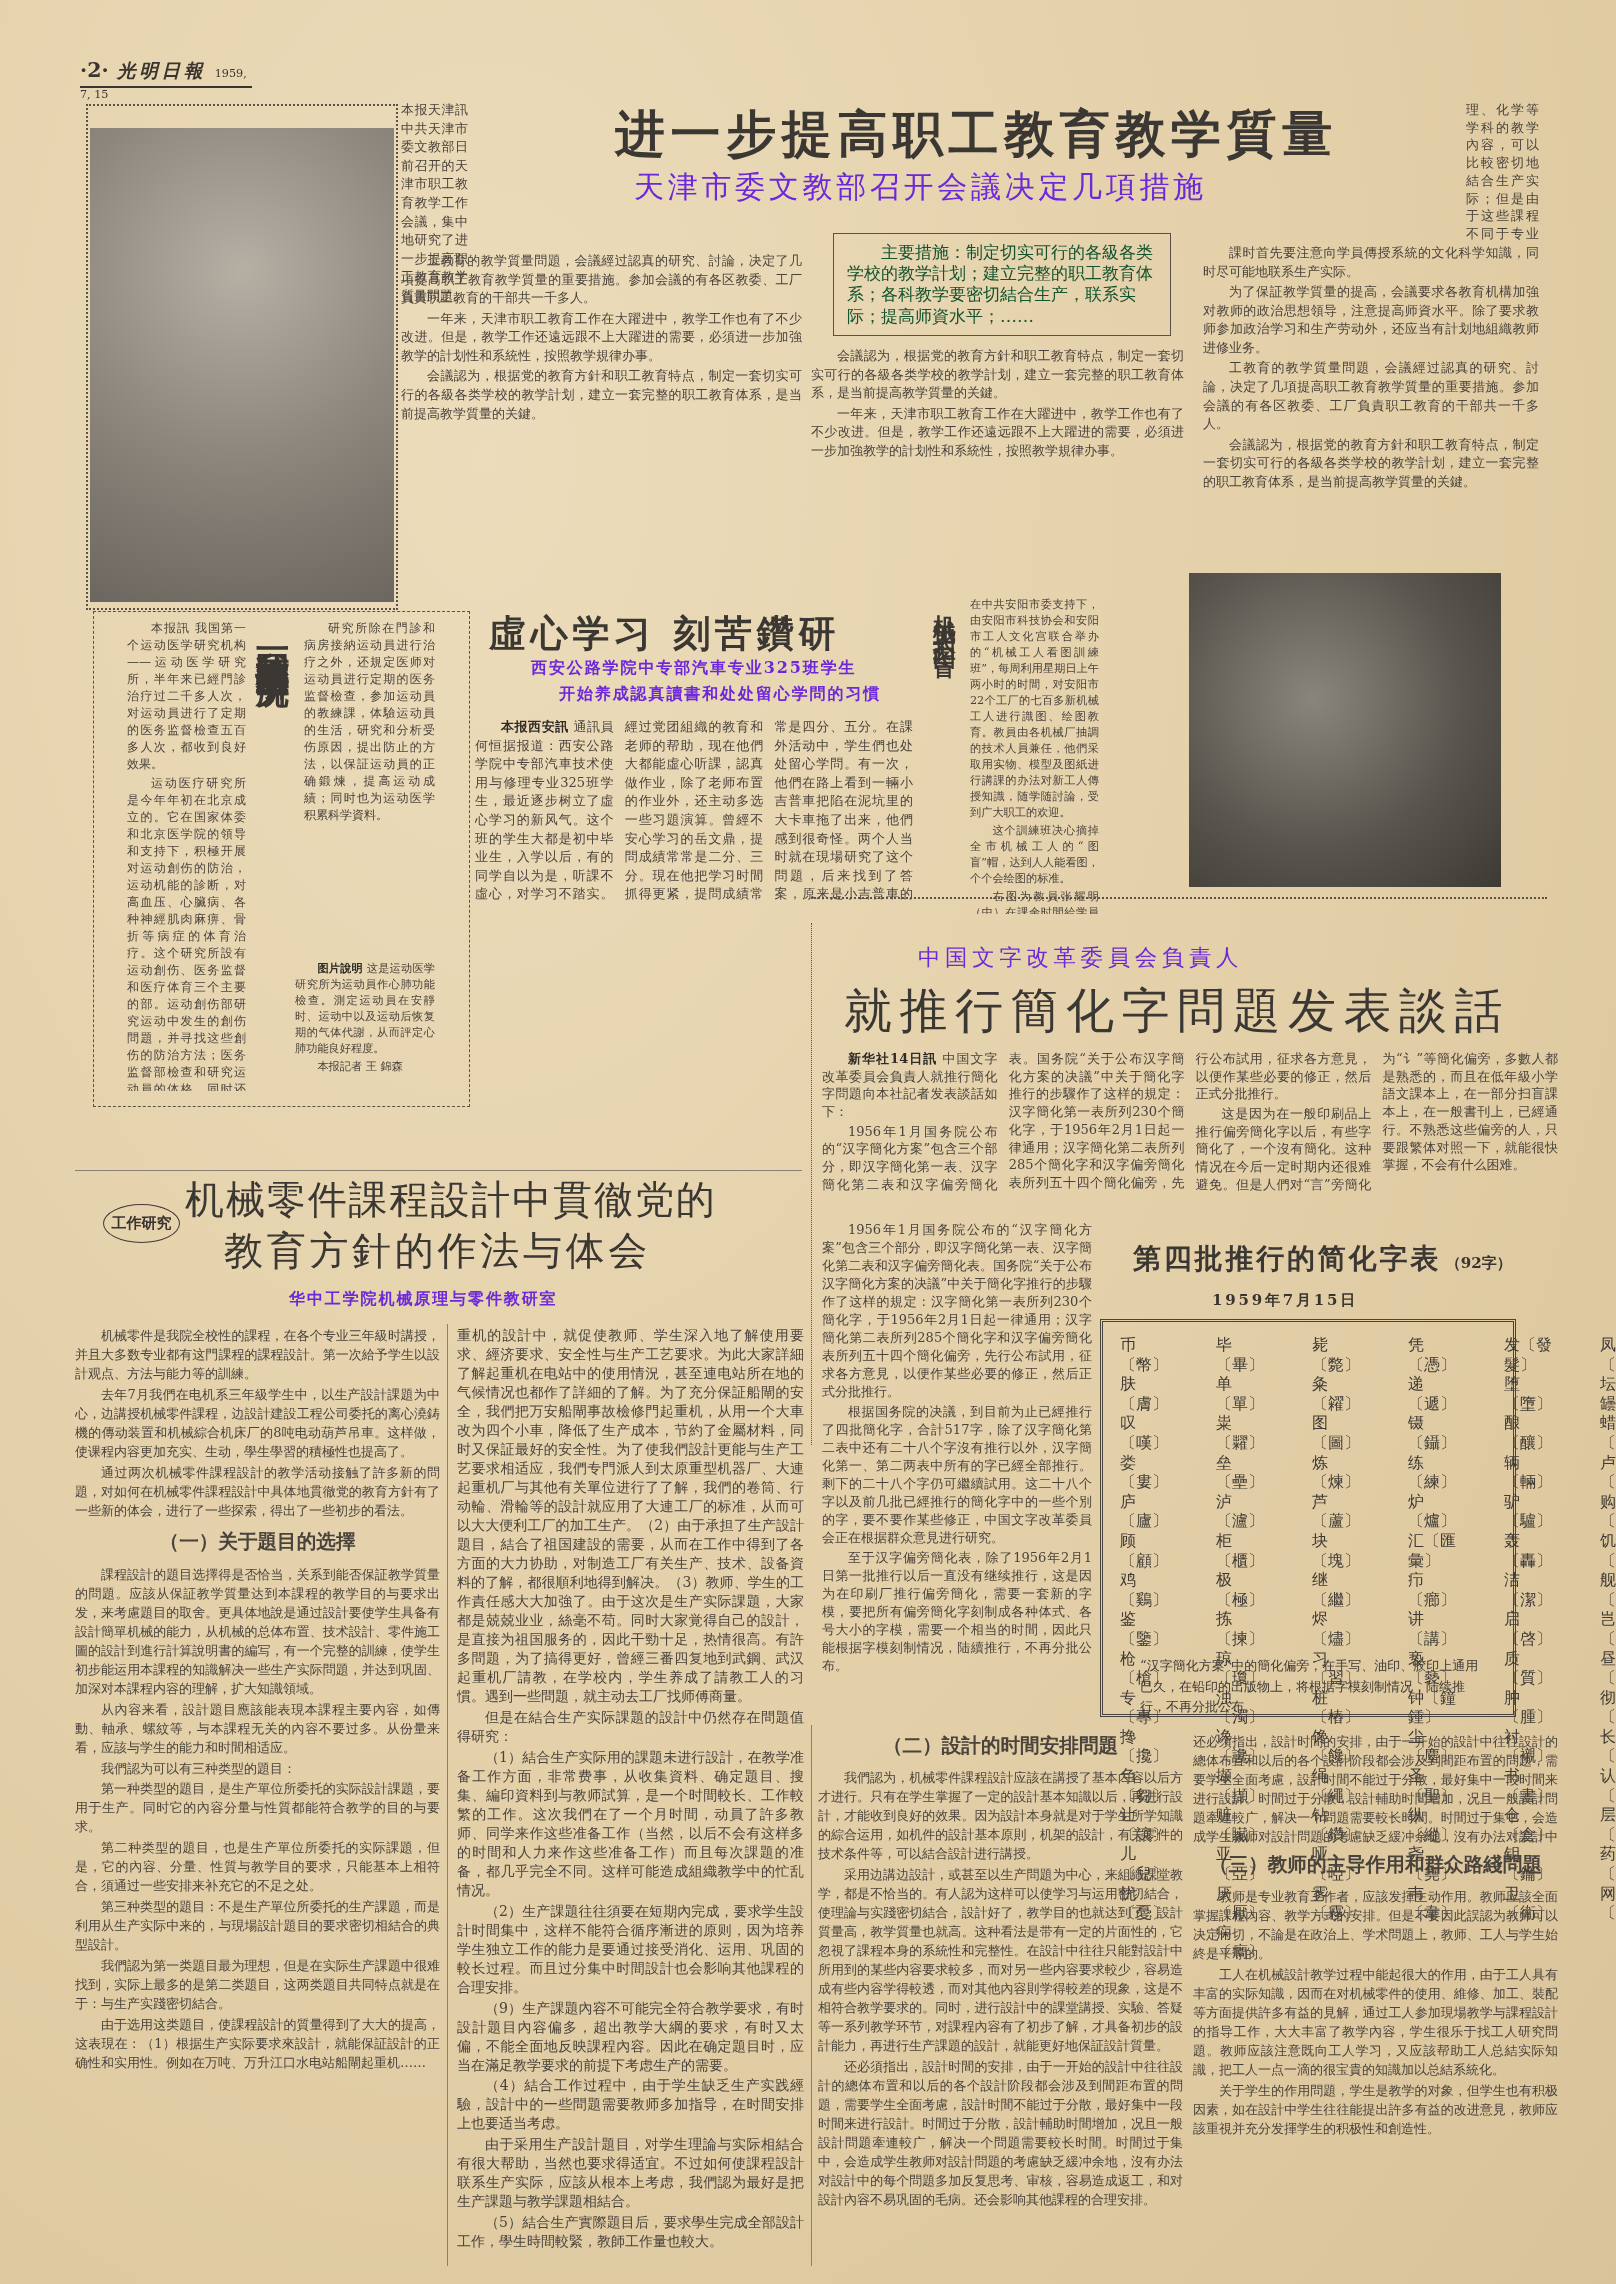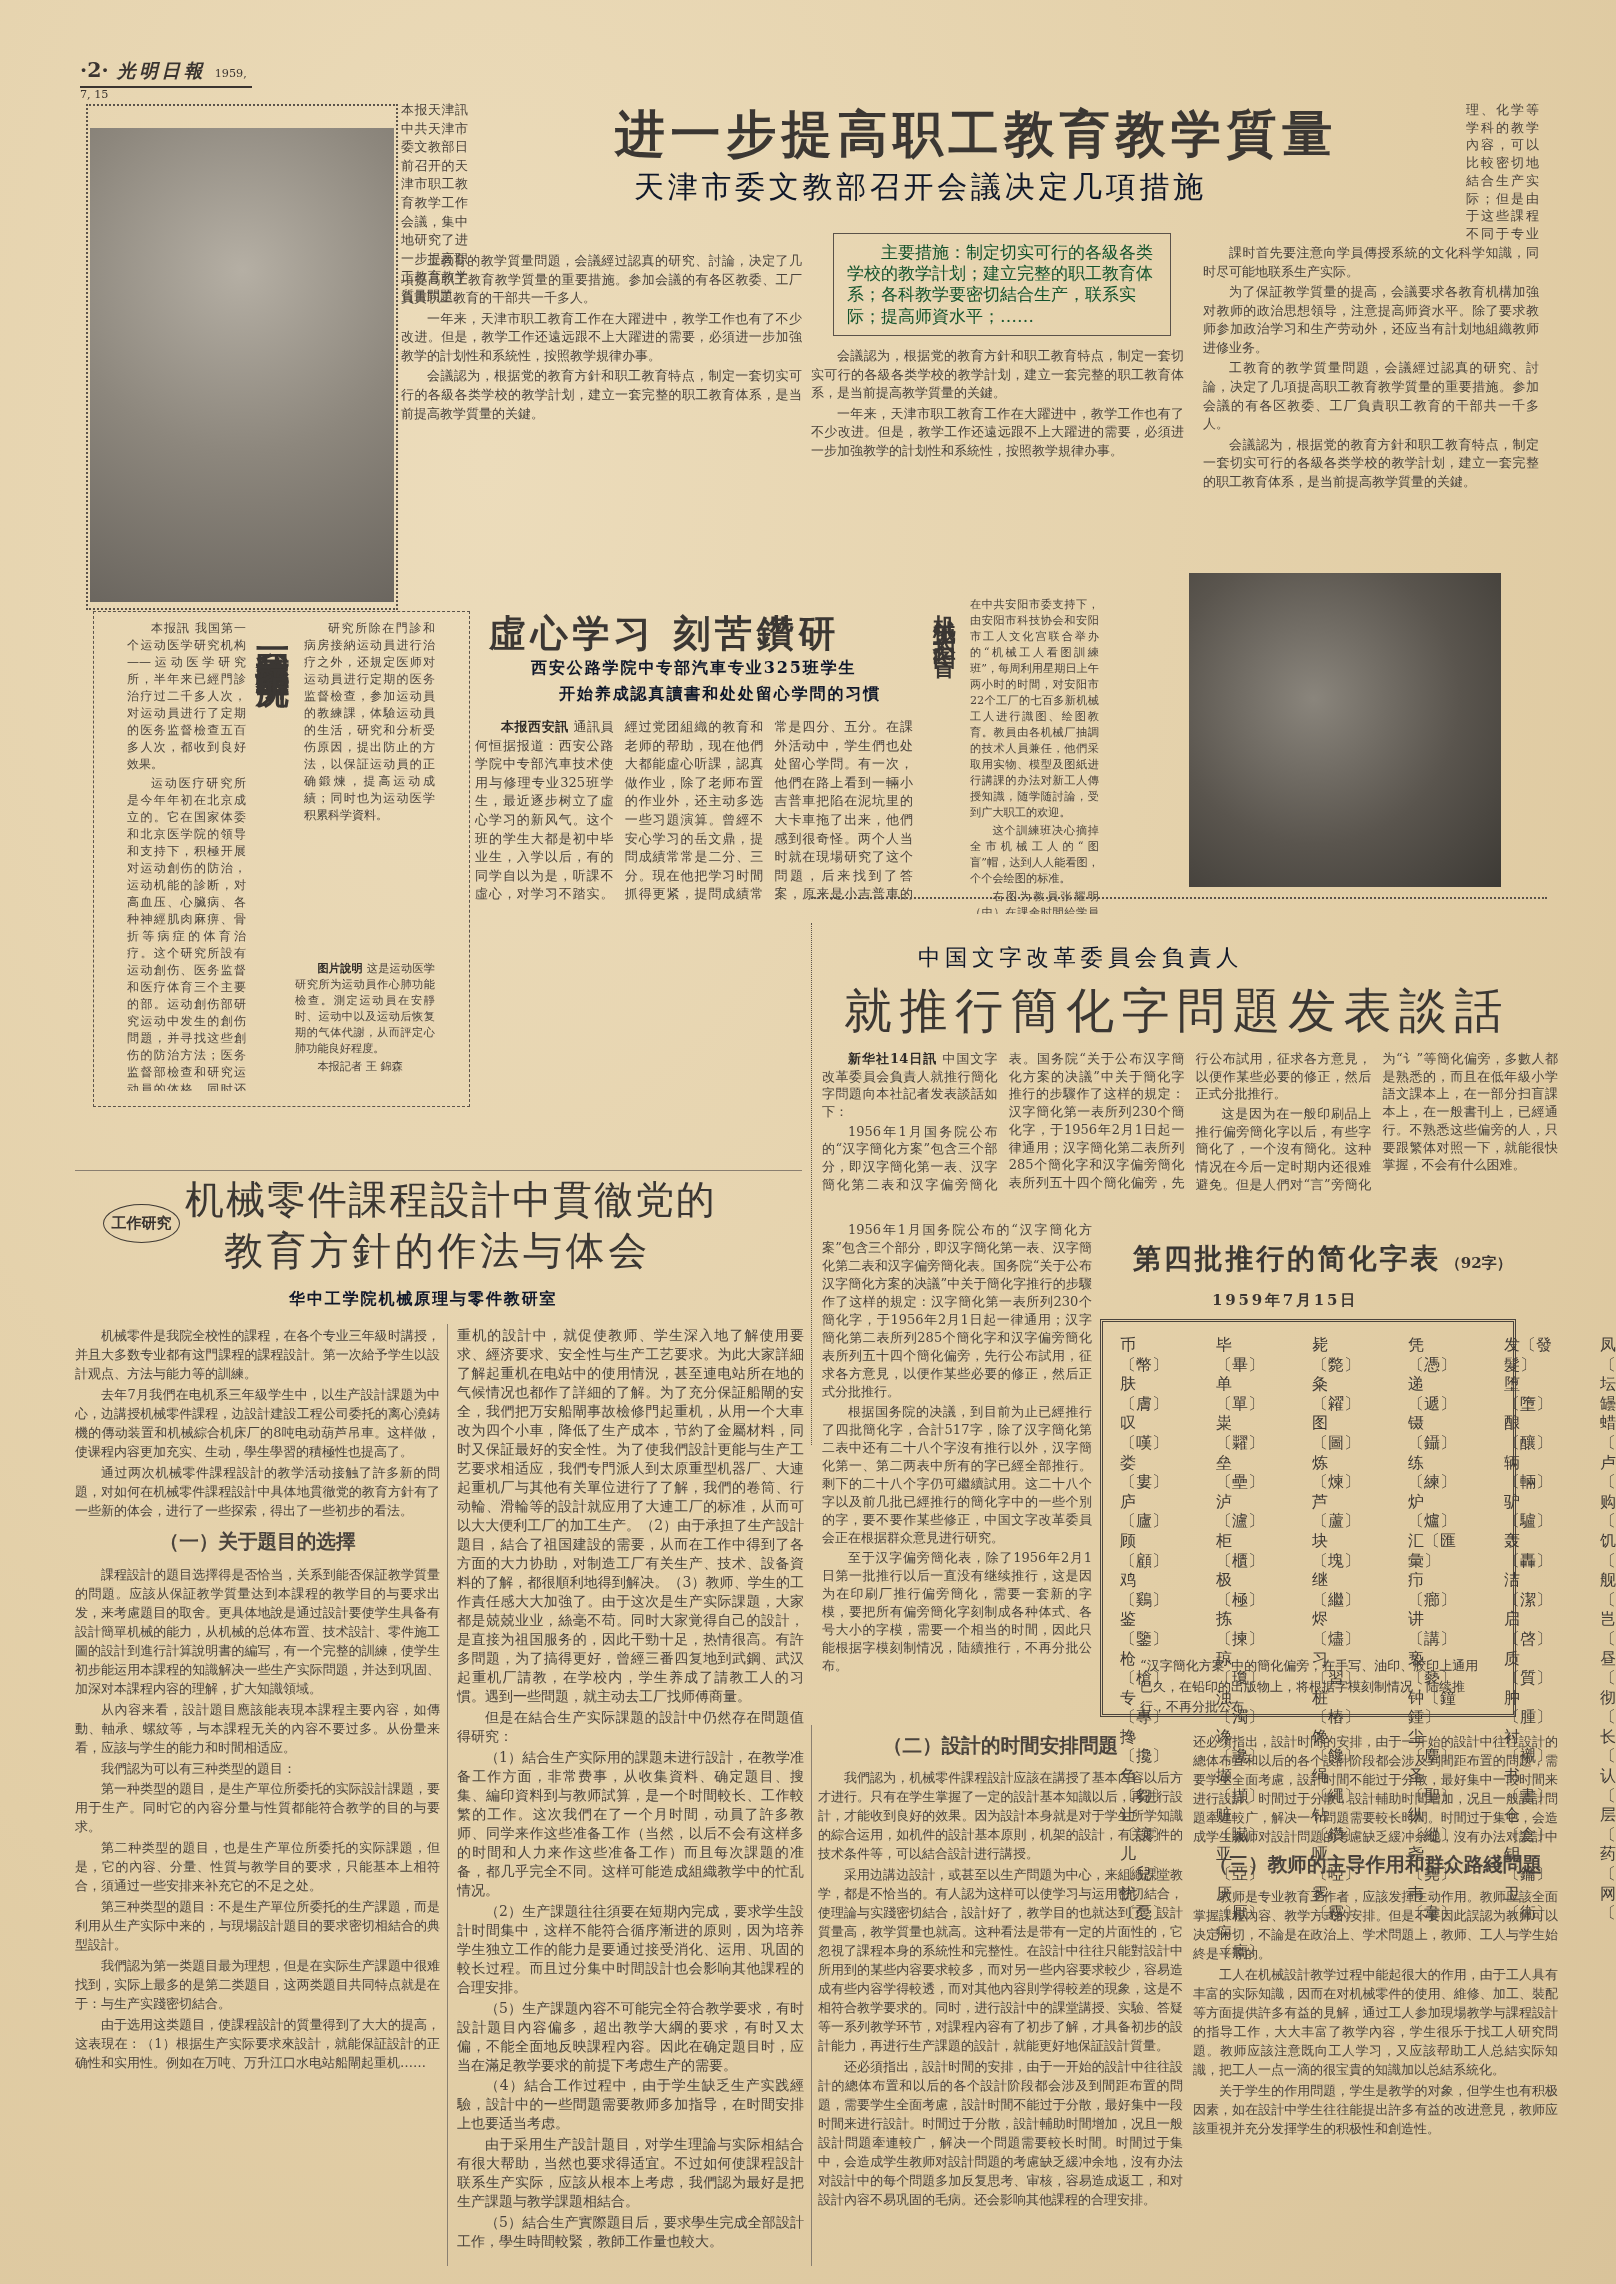--- a/index.html
+++ b/index.html
@@ -8,21 +8,21 @@
     background:#e6d3ad;
     background-image: radial-gradient(ellipse at 30% 20%, #ecdcbb 0%, #e2cea6 60%, #d9c39a 100%);
     font-family:"DejaVu Serif", serif; color:#3a3430;
   }
   .abs { position:absolute; }
   .txt { font-size:14px; line-height:19.6px; color:#4a433c; text-align:justify; overflow:hidden; }
   .txt p { margin:0 0 1.9px 0; text-indent:2em; }
   .cols3 { column-count:3; column-gap:11.2px; }
   .cols4 { column-count:4; column-gap:11.2px; }
   .head-big { font-family:"DejaVu Sans", sans-serif; font-weight:bold; color:#3b3733; letter-spacing:5.6px; }
-  .head-sub { font-family:"DejaVu Serif", serif; color:#0f172a; letter-spacing:3.7px; }
+  .head-sub { font-family:"DejaVu Serif", serif; color:#6d28d9; letter-spacing:3.7px; }
   .photo { background:#5b5750; background-image: radial-gradient(circle at 40% 40%, #8a857c 0%, #5a554e 55%, #3d3a35 100%); }
   .photo.light { background-image: radial-gradient(circle at 50% 30%, #b5afa4 0%, #8d877d 50%, #6b665f 100%); }
   .wavy-border { border:2.8px dotted #5a524a; }
   .chain-border { border:1.9px dashed #5a524a; }
   .rule-v { position:absolute; width:0.9px; background:#8a7f70; }
   .rule-h { position:absolute; height:0.9px; background:#8a7f70; }
   .bold-lead { font-weight:bold; color:#2f2b27; }
   .vtitle { writing-mode:vertical-rl; font-family:"DejaVu Sans", sans-serif; font-weight:bold; color:#3b3733; }
   .char-table { display:grid; grid-template-columns:repeat(6, 1fr); row-gap:5.6px; column-gap:5.6px; font-size:19.6px; line-height:26px; color:#3f3a35;gap:48px; }
   .badge { border:1.9px solid #3f3a35; border-radius:50%; text-align:center; font-family:"DejaVu Sans", sans-serif; font-weight:bold; }
@@ -254,21 +254,21 @@
   <p>第三种类型的題目：不是生产單位所委托的生产課題，而是利用从生产实际中来的，与現場設計題目的要求密切相結合的典型設計。</p>
   <p>我們認为第一类題目最为理想，但是在实际生产課題中很难找到，实际上最多的是第二类題目，这两类題目共同特点就是在于：与生产实踐密切結合。</p>
   <p>由于选用这类題目，使課程設計的質量得到了大大的提高，这表現在：（1）根据生产实际要求來設計，就能保証設計的正确性和实用性。例如在万吨、万升江口水电站船閘起重机……</p>
 </div>
 
 <div class="abs txt" style="left:457px;top:1326px;width:347px;height:942px;font-size:14px;line-height:19px;">
   <p style="text-indent:0;">重机的設計中，就促使教师、学生深入地了解使用要求、經济要求、安全性与生产工艺要求。为此大家詳細了解起重机在电站中的使用情況，甚至連电站所在地的气候情况也都作了詳細的了解。为了充分保証船閘的安全，我們把万安船閘事故檢修門起重机，从用一个大車改为四个小車，降低了生产成本，节約了金屬材料，同时又保証最好的安全性。为了使我們設計更能与生产工艺要求相适应，我們专門派人到太原重型机器厂、大連起重机厂与其他有关單位进行了了解，我們的卷筒、行动輪、滑輪等的設計就应用了大連工厂的标准，从而可以大大便利工厂的加工生产。（2）由于承担了生产設計題目，結合了祖国建設的需要，从而在工作中得到了各方面的大力协助，对制造工厂有关生产、技术、設备資料的了解，都很順利地得到解决。（3）教师、学生的工作責任感大大加強了。由于这次是生产实际課題，大家都是兢兢业业，絲毫不苟。同时大家覚得自己的設計，是直接为祖国服务的，因此干勁十足，热情很高。有許多問題，为了搞得更好，曾經三番四复地到武鋼、武汉起重机厂請教，在学校内，学生养成了請教工人的习慣。遇到一些問題，就主动去工厂找师傅商量。</p>
   <p>但是在結合生产实际課題的設計中仍然存在問題值得研究：</p>
   <p>（1）結合生产实际用的課題未进行設計，在教学准备工作方面，非常费事，从收集資料、确定題目、搜集、編印資料到与教师試算，是一个时間較长、工作較繁的工作。这次我們在了一个月时間，动員了許多教师、同学来作这些准备工作（当然，以后不会有这样多的时間和人力来作这些准备工作）而且每次課題的准备，都几乎完全不同。这样可能造成組織教学中的忙乱情况。</p>
   <p>（2）生产課題往往須要在短期內完成，要求学生設計时間集中，这样不能符合循序漸进的原则，因为培养学生独立工作的能力是要通过接受消化、运用、巩固的較长过程。而且过分集中时間設計也会影响其他課程的合理安排。</p>
-  <p>（5）生产課題內容不可能完全符合教学要求，有时設計題目內容偏多，超出教学大綱的要求，有时又太偏，不能全面地反映課程內容。因此在确定題目时，应当在滿足教学要求的前提下考虑生产的需要。</p>
+  <p>（9）生产課題內容不可能完全符合教学要求，有时設計題目內容偏多，超出教学大綱的要求，有时又太偏，不能全面地反映課程內容。因此在确定題目时，应当在滿足教学要求的前提下考虑生产的需要。</p>
   <p>（4）結合工作过程中，由于学生缺乏生产实践經驗，設計中的一些問題需要教师多加指导，在时間安排上也要适当考虑。</p>
   <p>由于采用生产設計題目，对学生理論与实际相結合有很大帮助，当然也要求得适宜。不过如何使課程設計联系生产实际，应該从根本上考虑，我們認为最好是把生产課題与教学課題相結合。</p>
   <p>（5）結合生产實際題目后，要求學生完成全部設計工作，學生時間較緊，教師工作量也較大。</p>
 </div>
 
 <div class="abs rule-v" style="left:811px;top:1725px;height:541px;"></div>
 
 <div class="abs txt" style="left:818px;top:1725px;width:365px;height:541px;font-size:13px;line-height:19px;">
   <div style="text-align:center;font-family:'DejaVu Sans',sans-serif;font-weight:bold;font-size:19.6px;line-height:30px;margin:5.6px 0 7.5px;">（二）設計的时間安排問題</div>
   <p>我們認为，机械零件課程設計应該在講授了基本內容以后方才进行。只有在学生掌握了一定的設計基本知識以后，再进行設計，才能收到良好的效果。因为設計本身就是对于学生所学知識的綜合运用，如机件的設計基本原則，机架的設計，有关零件的技术条件等，可以結合設計进行講授。</p>

